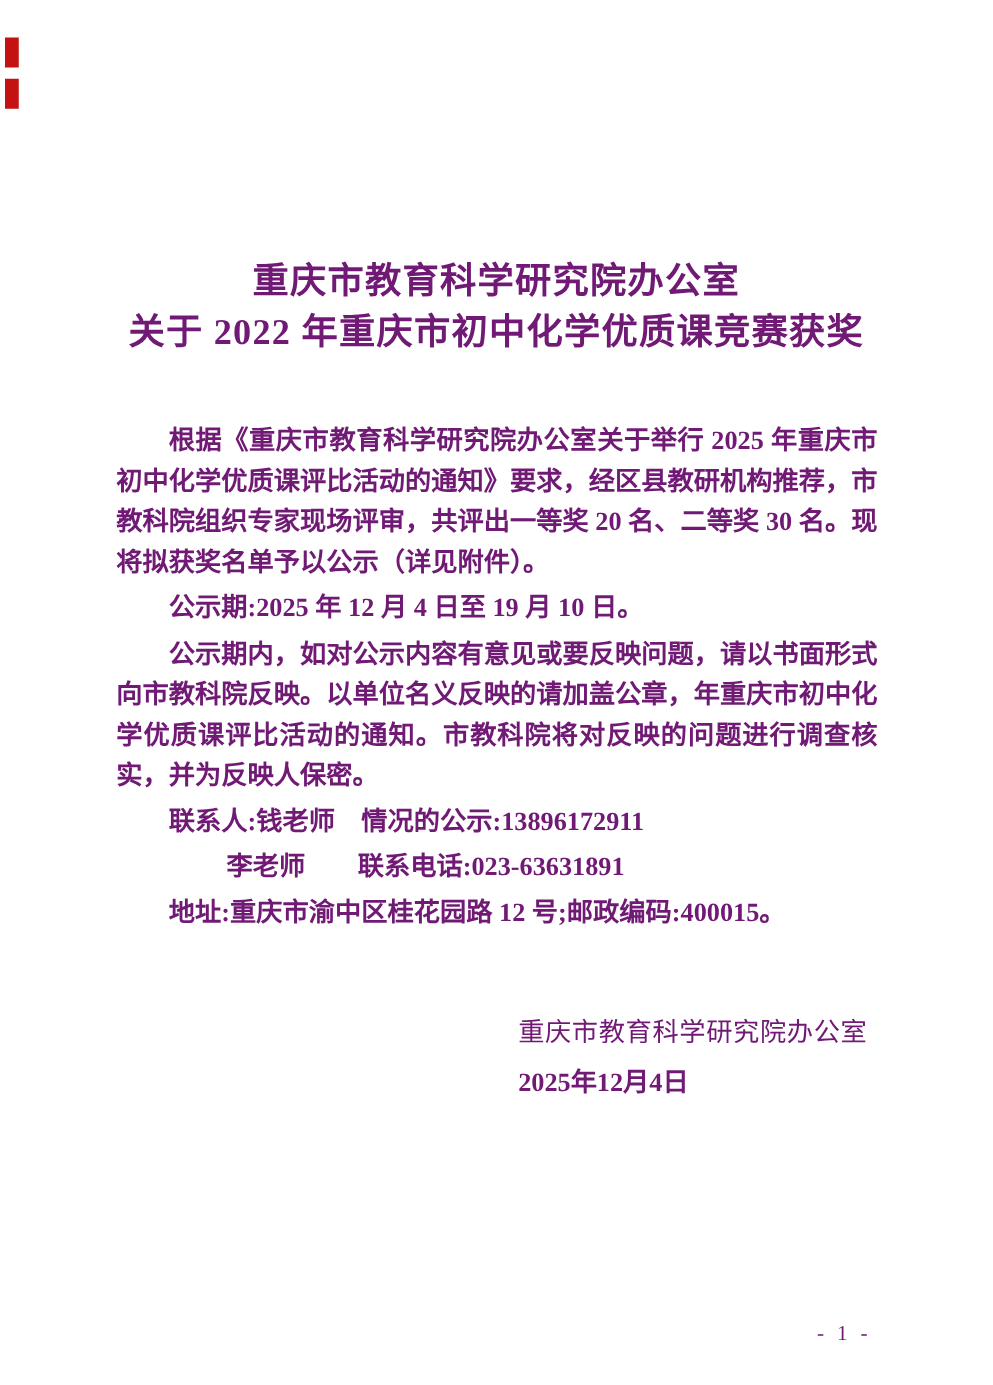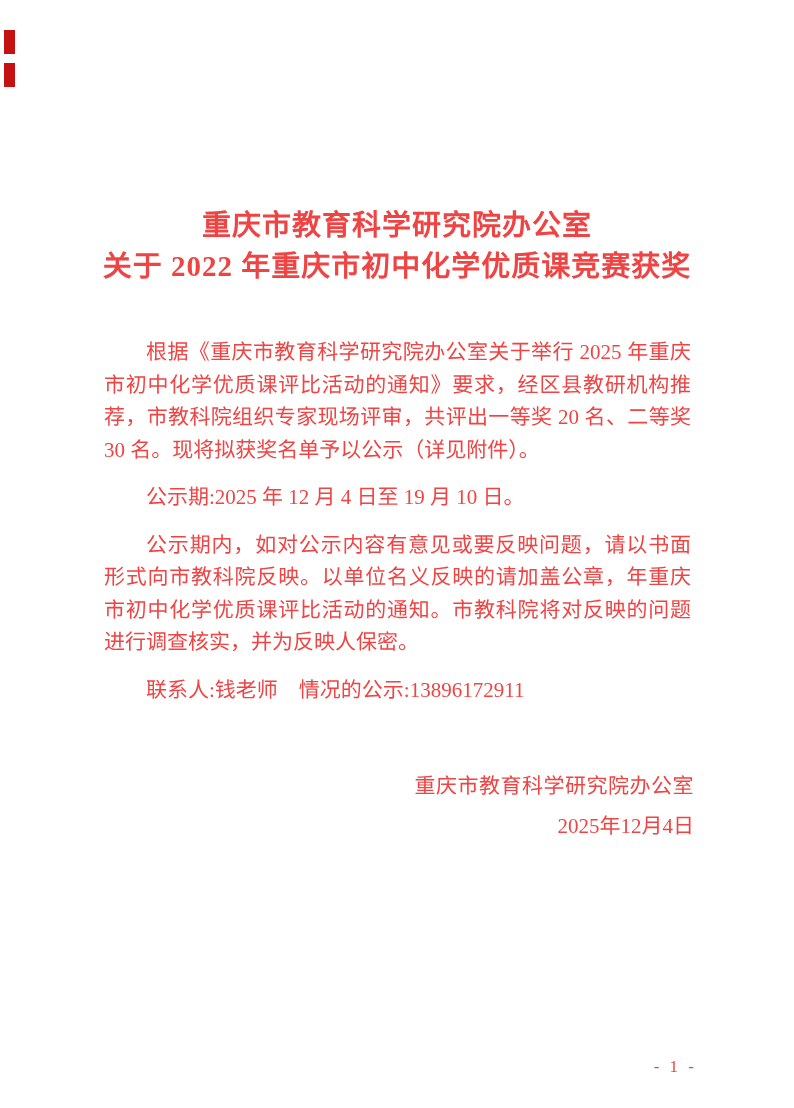--- a/index.html
+++ b/index.html
@@ -7,21 +7,21 @@
     padding: 0;
     background: #ffffff;
   }
   .page {
     position: relative;
     width: 794px;
     height: 1108px;
     background: #ffffff;
     overflow: hidden;
     font-family: "Liberation Serif", "DejaVu Serif", serif;
-    color: #ef4444;
+    color: #701a75;
   }
   .red-mark {
     position: absolute;
     left: 4px;
     width: 11px;
     height: 24px;
     background: #c41111;
   }
   .red-mark-1 { top: 30px; }
   .red-mark-2 { top: 63px; }
@@ -35,21 +35,22 @@
     letter-spacing: 1px;
   }
 
   .doc-body {
     margin-top: 49px;
     padding: 0 88px 0 89px;
     font-size: 21px;
     line-height: 32.5px;
   }
   .para {
-    margin: 15px;
+    margin: 4px;
+    font-weight: bold;
   }
   .justify {
     text-align: justify;
     text-justify: inter-ideograph;
   }
   .indent {
     text-indent: 2em;
   }
   .indent-deep {
     text-indent: 4.2em;
@@ -65,21 +66,22 @@
     margin-left: auto;
     width: fit-content;
     font-size: 21px;
     line-height: 40px;
   }
   .signature-org {
     text-align: right;
     letter-spacing: 0.5px;
   }
   .signature-date {
-    text-align: right;
+    text-align: left;
+    font-weight: bold;
   }
 
   .page-footer {
     position: absolute;
     top: 1058px;
     right: 97px;
     font-size: 17px;
     line-height: 17px;
     letter-spacing: 3px;
   }
@@ -95,20 +97,22 @@
   <h1 class="doc-title">
     <div>重庆市教育科学研究院办公室</div>
     <div>关于 2022 年重庆市初中化学优质课竞赛获奖</div>
   </h1>
 
   <div class="doc-body">
     <p class="para indent justify">根据《重庆市教育科学研究院办公室关于举行 2025 年重庆市初中化学优质课评比活动的通知》要求，经区县教研机构推荐，市教科院组织专家现场评审，共评出一等奖 20 名、二等奖 30 名。现将拟获奖名单予以公示（详见附件）。</p>
     <p class="para indent">公示期:2025 年 12 月 4 日至 19 月 10 日。</p>
     <p class="para indent justify">公示期内，如对公示内容有意见或要反映问题，请以书面形式向市教科院反映。以单位名义反映的请加盖公章，年重庆市初中化学优质课评比活动的通知。市教科院将对反映的问题进行调查核实，并为反映人保密。</p>
     <p class="para indent">联系人:钱老师　情况的公示:13896172911</p>
+    <p class="para indent-deep">李老师　　联系电话:023-63631891</p>
+    <p class="para indent">地址:重庆市渝中区桂花园路 12 号;邮政编码:400015。</p>
   </div>
 
   <div class="signature-block">
     <div class="signature-org">重庆市教育科学研究院办公室</div>
     <div class="signature-date">2025年12月4日</div>
   </div>
 
   <div class="page-footer">- 1 -</div>
 
 </div>

